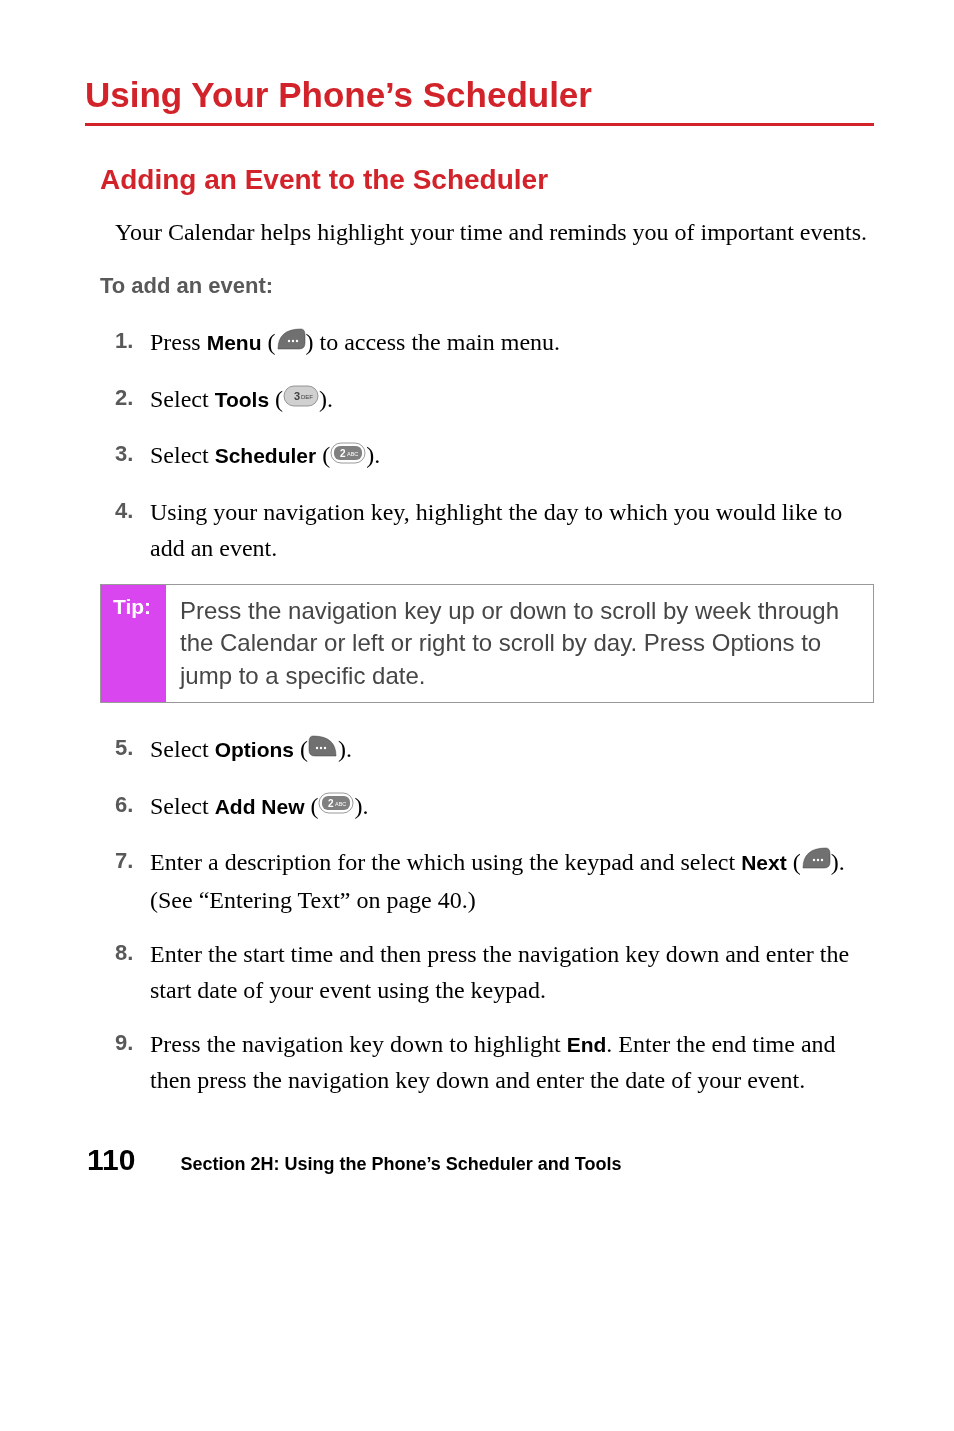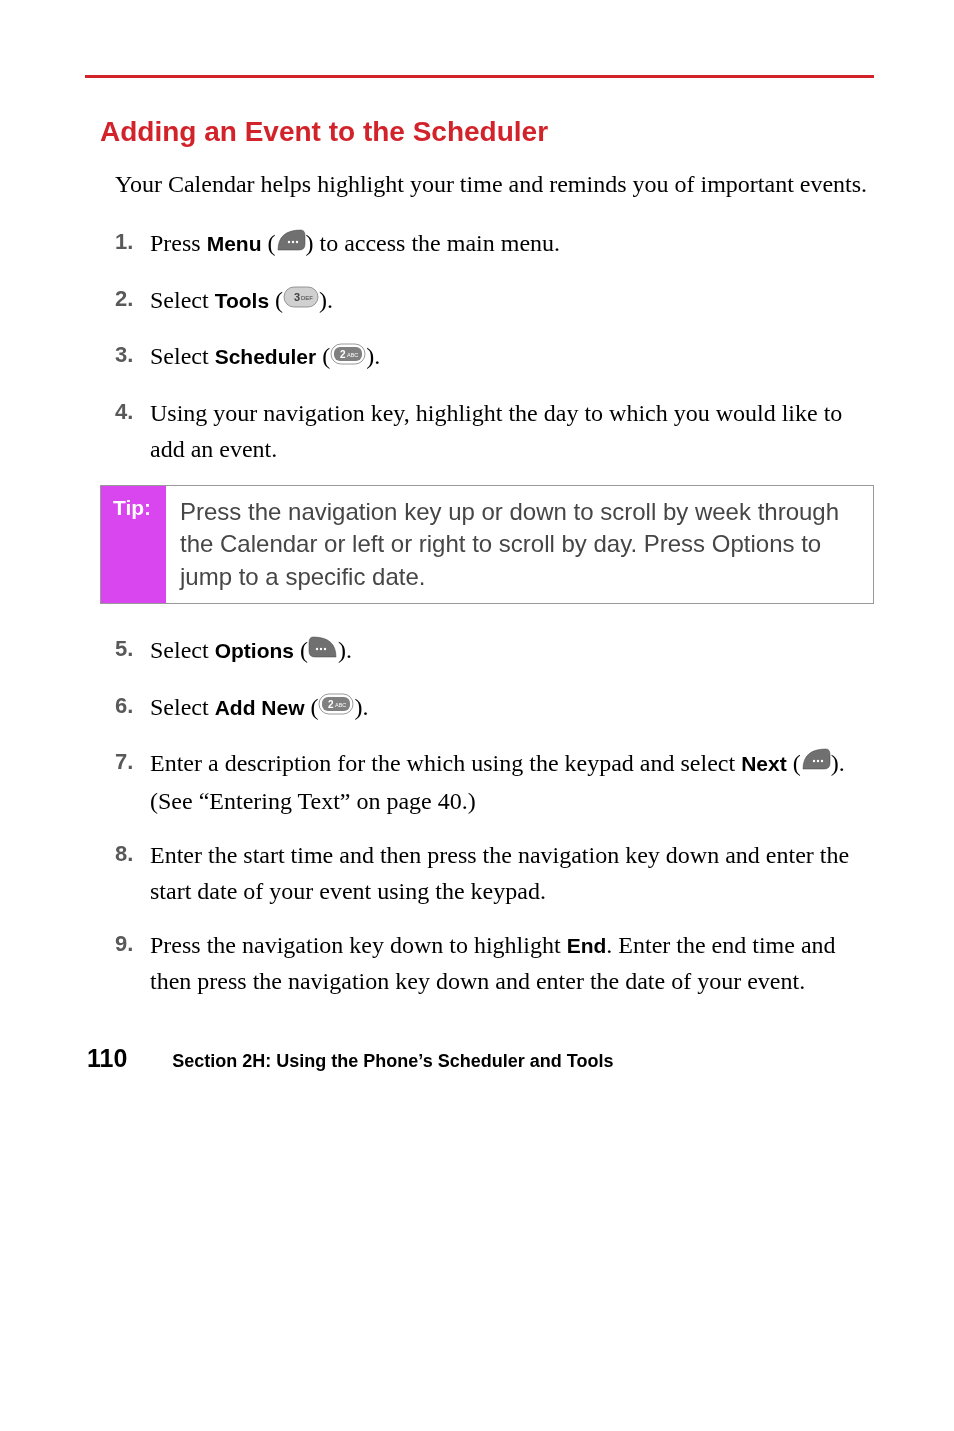--- a/index.html
+++ b/index.html
@@ -112,39 +112,41 @@
     }
     .footer {
       display: flex;
       align-items: baseline;
       margin-top: 45px;
       padding-left: 2px;
     }
     .footer .pagenum {
       font-family: Arial, Helvetica, sans-serif;
       font-weight: bold;
-      font-size: 25px;
+      font-size: 30px;
       margin-right: 45px;
     }
     .footer .section-label {
       font-family: Arial, Helvetica, sans-serif;
       font-weight: bold;
       font-size: 18px;
     }
   </style>
 </head>
 <body>
 
 <div class="page">
+  <h1 class="main-title">Using Your Phone’s Scheduler</h1>
   <hr class="hr-line">
 
   <h2 class="section-title">Adding an Event to the Scheduler</h2>
 
   <p class="intro-para">Your Calendar helps highlight your time and reminds you of important events.</p>
 
+  <p class="sub-head">To add an event:</p>
 
   <ol class="steps">
 
     <li>
       <span class="num">1.</span>
       <span class="step-text">
         <span>Press </span><span class="strong-sans">Menu</span><span> (</span><span class="key-icon"><svg width="30" height="24" viewBox="0 0 30 24">
               <path d="M2 22 Q2 2 25 2 Q29 2 29 8 L29 16 Q29 22 23 22 Z" fill="#707070" stroke="#404040" stroke-width="0.5"></path>
               <circle cx="13" cy="14" r="1.2" fill="#fff"></circle>
               <circle cx="17" cy="14" r="1.2" fill="#fff"></circle>

